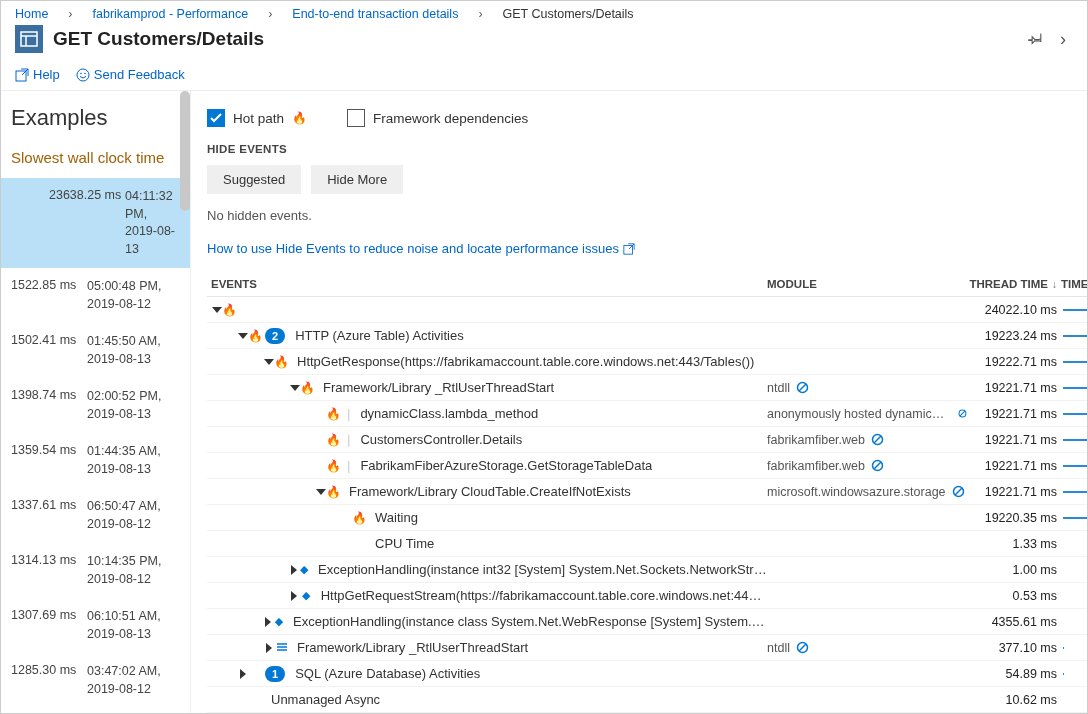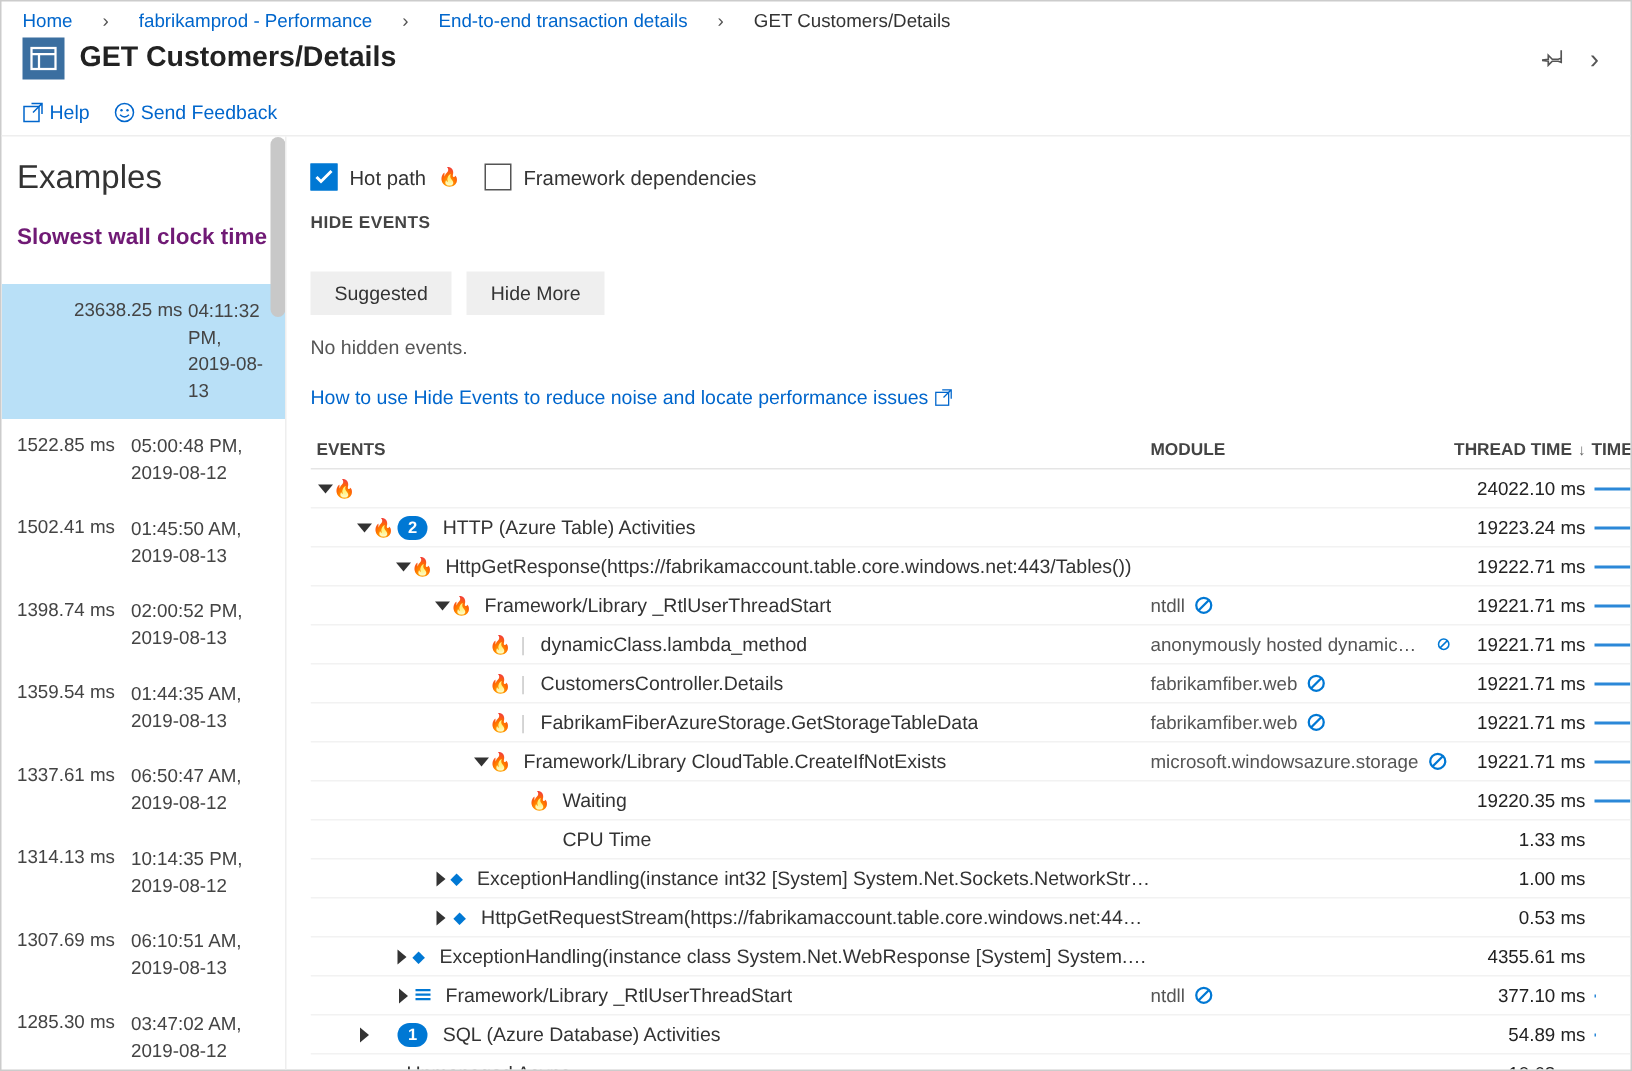--- a/index.html
+++ b/index.html
@@ -15,36 +15,36 @@
   .header .sub { font-size: 11.5px; color: #666; }
   .header .spacer { flex:1; }
   .header .pin, .header .chev { width: 20px; text-align:center; color:#555; cursor:pointer; margin-left:8px; }
   .toolbar { display:flex; align-items:center; gap: 16px; padding: 8px 14px; border-bottom: 1px solid #eee; font-size: 13px; }
   .toolbar .link { color:#0066cc; display:flex; align-items:center; gap:4px; }
   .toolbar svg { width:14px; height:14px; }
   .body { flex:1; display:flex; min-height:0; }
   .sidebar { width: 190px; border-right: 1px solid #eee; display:flex; flex-direction:column; }
   .sidebar-inner { overflow-y: auto; flex:1; position:relative; }
   .sidebar h2 { font-size: 22px; font-weight: 400; padding: 14px 10px 18px; }
-  .sidebar h3 { font-size: 15px; font-weight: 700; padding: 0 10px 23px; color:#701a75; }
+  .sidebar h3 { font-size: 15px; font-weight: 400; padding: 0 10px 12px; color:#a16207; }
   .example-row { display:flex; padding:10px 12px 10px 10px; font-size: 12.5px; color:#444; cursor:pointer; }
   .example-row.selected { background:#b9e0f7;padding-left:48px; }
   .example-row .dur { width: 76px; flex-shrink:0; }
   .example-row .ts { line-height: 1.4; }
   .scrolltrack { position:absolute; right:-2px; top:0; bottom:0; width:14px; }
   .scroll-thumb { position:absolute; top:0; right:2px; width:10px; height:120px; background:#c8c8c8; border-radius:5px; }
   .main { flex:1; padding: 18px 0 0 16px; overflow:hidden; display:flex; flex-direction:column; }
-  .filters { display:flex; align-items:center; gap: 16px; margin-bottom: 12px; font-size:13.5px; }
+  .filters { display:flex; align-items:center; gap: 40px; margin-bottom: 12px; font-size:13.5px; }
   .cbx { display:flex; align-items:center; gap:8px; }
   .cbx .box { width:18px; height:18px; border:1px solid #555; display:flex; align-items:center; justify-content:center; }
   .cbx .box.checked { background:#0078d4; border-color:#0078d4; }
   .cbx .box.checked svg { width:14px; height:14px; }
   .hide-events { font-size:11.5px; font-weight:600; color:#444; margin: 4px 0 10px; letter-spacing:0.3px; }
   .btn-row { display:flex; gap:10px; margin-bottom:14px; }
-  .btn { background:#efefef; border:none; padding:7px 16px; font-size:13px; color:#333; cursor:pointer;margin-top:16px; }
+  .btn { background:#efefef; border:none; padding:7px 16px; font-size:13px; color:#333; cursor:pointer; }
   .note { font-size:13px; color:#555; margin-bottom: 18px; }
   .how-link { color:#0066cc; font-size:13px; display:flex; align-items:center; gap:4px; margin-bottom: 22px; }
   .table-wrap { flex:1; overflow:hidden; }
   .thead { display:flex; font-size:11.5px; font-weight:600; color:#444; border-bottom:1px solid #e5e5e5; padding-bottom:6px; }
   .col-events { flex:1; padding-left:4px; }
   .col-module { width: 200px; }
   .col-time { width: 90px; text-align:right; }
   .col-bar { width: 30px; padding-left:4px; }
   .sort-arrow { font-size:10px; margin-left:4px; color:#666; }
   .rows { }

